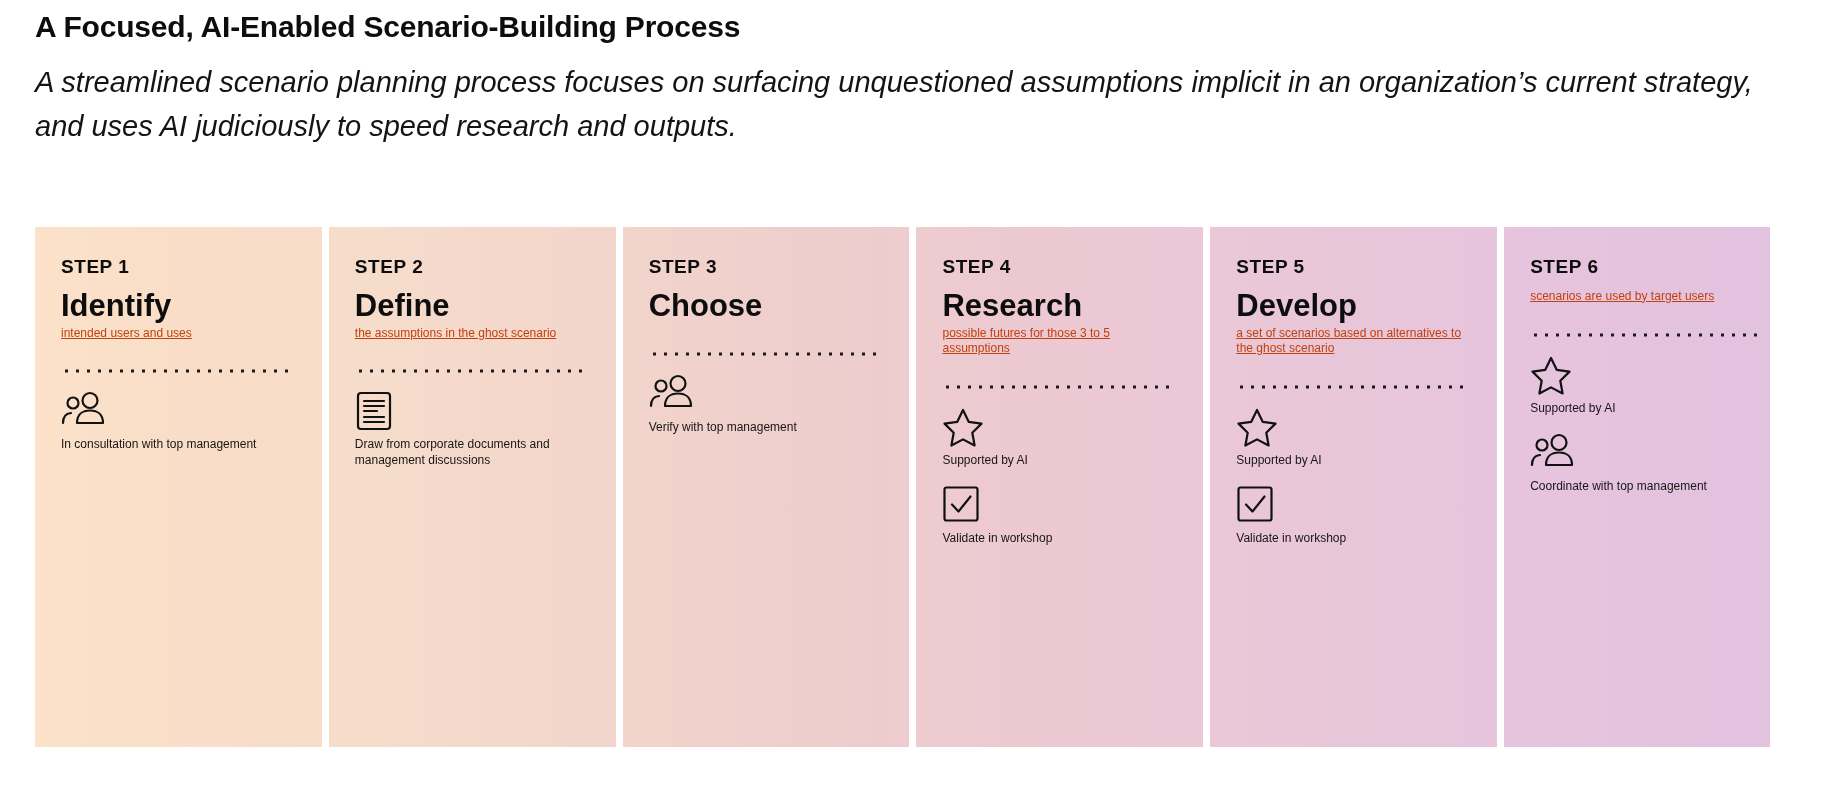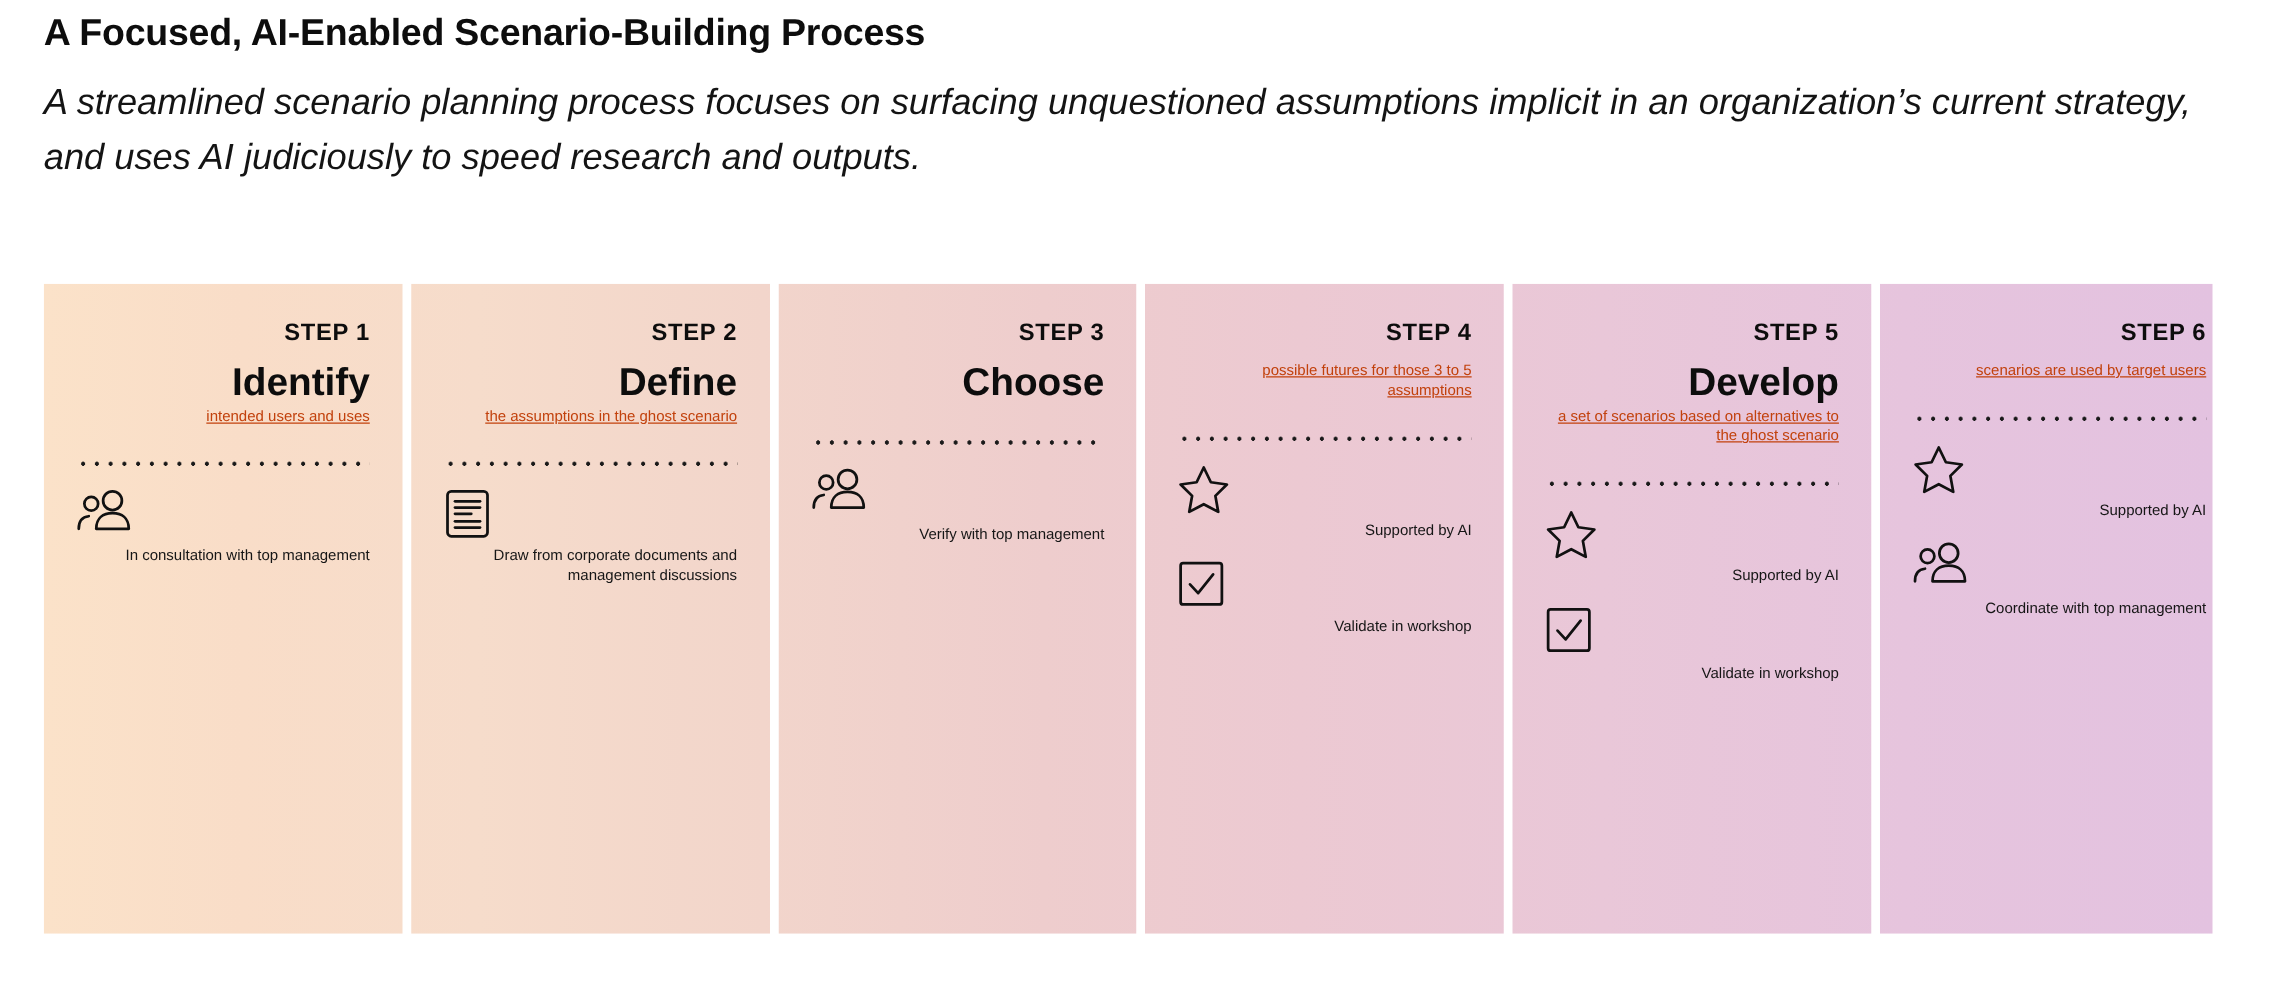--- a/index.html
+++ b/index.html
@@ -59,21 +59,20 @@
     display: flex;
     gap: 7px;
   }
 
   .card {
     flex: 1 1 0;
     position: relative;
     padding: 30px 26px 18px 26px;
     box-sizing: border-box;
     overflow: hidden;
-    text-align: right;
   }
 
   
   .card .bg {
     position: absolute;
     left: 0; top: 0;
     width: 1756px;
     height: 100%;
     background: linear-gradient(90deg,
       #fbe2c9 0%,
@@ -223,20 +222,21 @@
               </svg>
             </span>
             <div class="action-text">Verify with top management</div>
           </div>
         </div>
       </div>
       <div class="card">
         <div class="bg"></div>
         <div class="card-inner">
           <div class="step-label">STEP 4</div>
+          <div class="step-title">Research</div>
           <div class="step-desc">possible futures for those 3 to 5 assumptions</div>
           <div class="dotted pad-a"></div>
           <div class="action">
             <span class="action-icon">
               <svg width="42" height="40" viewBox="0 0 42 40" aria-hidden="true">
                 <path d="M21 3 L26.7 14.8 L39.5 16.6 L30.3 25.7 L32.6 38.5 L21 32.4 L9.4 38.5 L11.7 25.7 L2.5 16.6 L15.3 14.8 Z" stroke="#111111" stroke-width="2.2" fill="none" stroke-linecap="round" stroke-linejoin="round"></path>
               </svg>
             </span>
             <div class="action-text">Supported by AI</div>
           </div>

